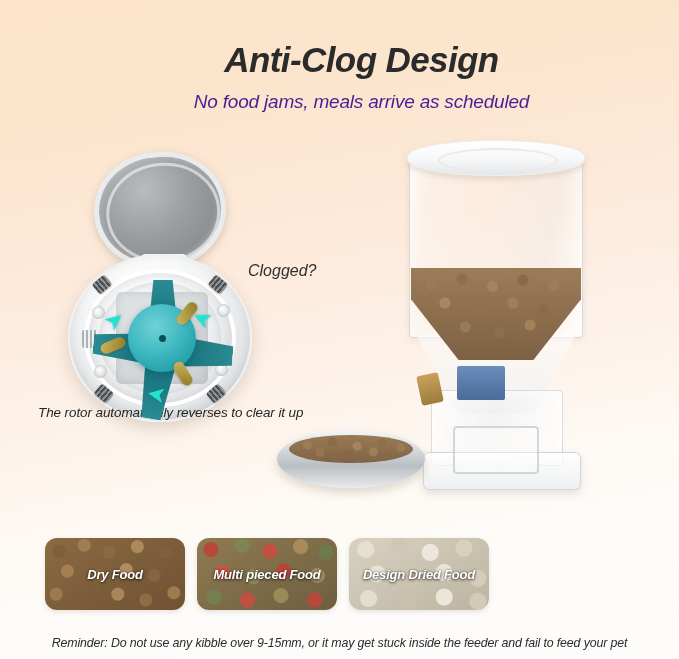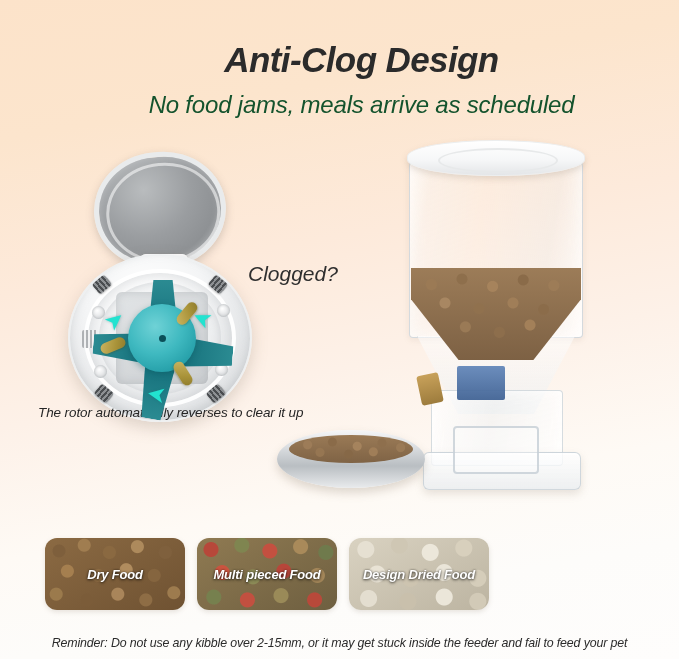--- a/index.html
+++ b/index.html
@@ -19,21 +19,21 @@
 
   
   .hero-head { position:absolute; left:0; top:0; width:679px; text-align:center;padding-left:44px; }
   .title {
     font-size:35px; font-weight:bold; font-style:italic;
     color:#2b2b2b; letter-spacing:-0.6px;
     margin-top:42px; line-height:1.05;
     font-family:"Liberation Sans", sans-serif;
   }
   .subtitle {
-    font-size:24px; font-style:italic; color:#14532d;
+    font-size:19px; font-style:italic; color:#4c1d95;
     margin-top:12px; letter-spacing:-0.2px;
   }
 
   
   .rotor-panel { position:absolute; left:36px; top:150px; width:300px; height:290px; }
 
   .lid {
     position:absolute; left:58px; top:2px;
     width:132px; height:116px;
     border-radius:50% / 52%;
@@ -138,21 +138,21 @@
   .kib.k3 { left:100px; top:112px; transform:rotate(58deg); }
 
   .arrow { position:absolute; z-index:7; color:#22e3d0; font-size:20px; line-height:1;
     text-shadow:0 0 3px rgba(10,120,120,.45); font-weight:bold; }
   .arrow.a1 { left:36px; top:54px; transform:rotate(-40deg); }
   .arrow.a2 { left:124px; top:52px; transform:rotate(25deg) scaleX(-1); }
   .arrow.a3 { left:78px; top:128px; transform:rotate(10deg) scaleX(-1); }
 
   .clogged-label {
     position:absolute; left:212px; top:112px;
-    font-size:21px; font-style:italic; color:#2f2f2f;
+    font-size:16px; font-style:italic; color:#2f2f2f;
   }
   .rotor-caption {
     position:absolute; left:2px; top:255px; width:300px;
     font-size:13.5px; font-style:italic; color:#262626;
     letter-spacing:-0.1px; white-space:nowrap;
   }
 
   
   .feeder { position:absolute; left:395px; top:140px; width:260px; height:365px; }
 
@@ -417,13 +417,13 @@
     <span class="card-label">Dry Food</span>
   </div>
   <div class="card tex-multi">
     <span class="card-label">Multi pieced Food</span>
   </div>
   <div class="card tex-freeze">
     <span class="card-label">Design Dried Food</span>
   </div>
 </div>
 
-<div class="reminder">Reminder: Do not use any kibble over 2-15mm, or it may get stuck inside the feeder and fail to feed your pet</div>
+<div class="reminder">Reminder: Do not use any kibble over 9-15mm, or it may get stuck inside the feeder and fail to feed your pet</div>
 
 </body></html>

